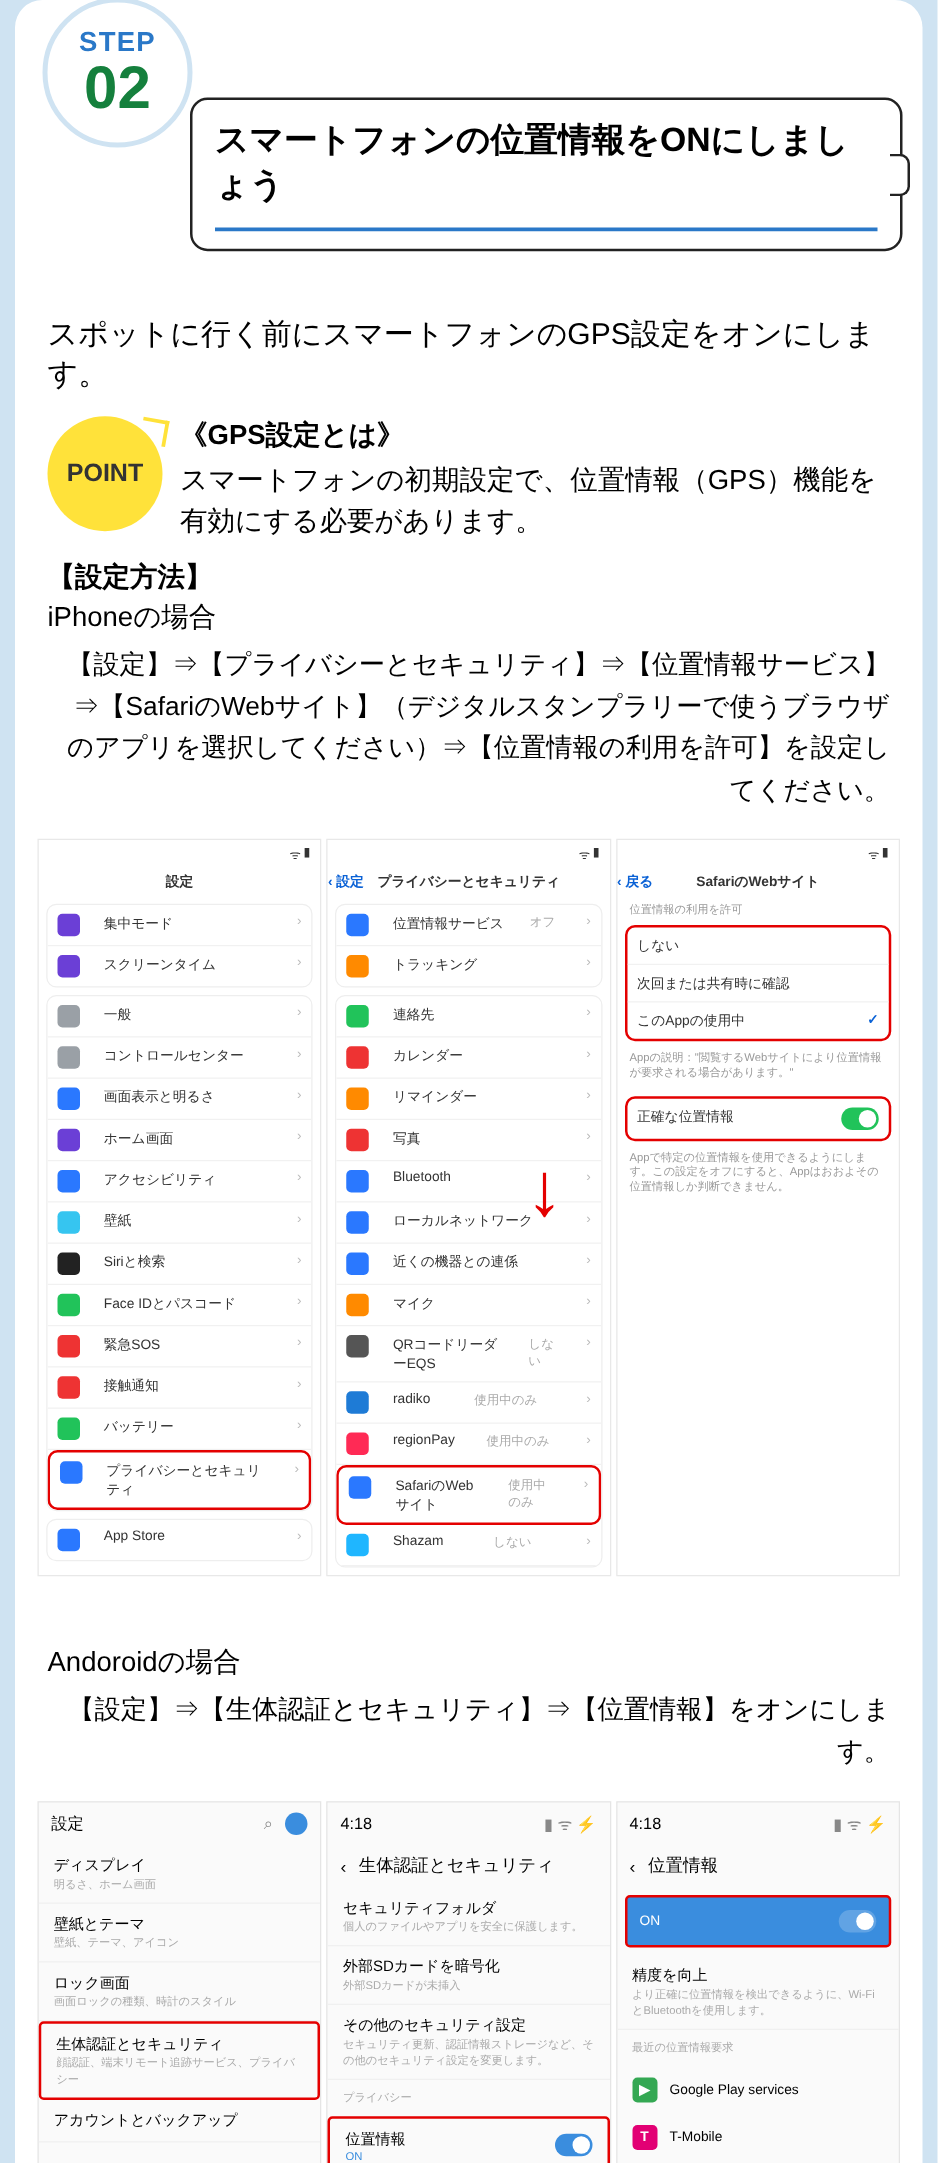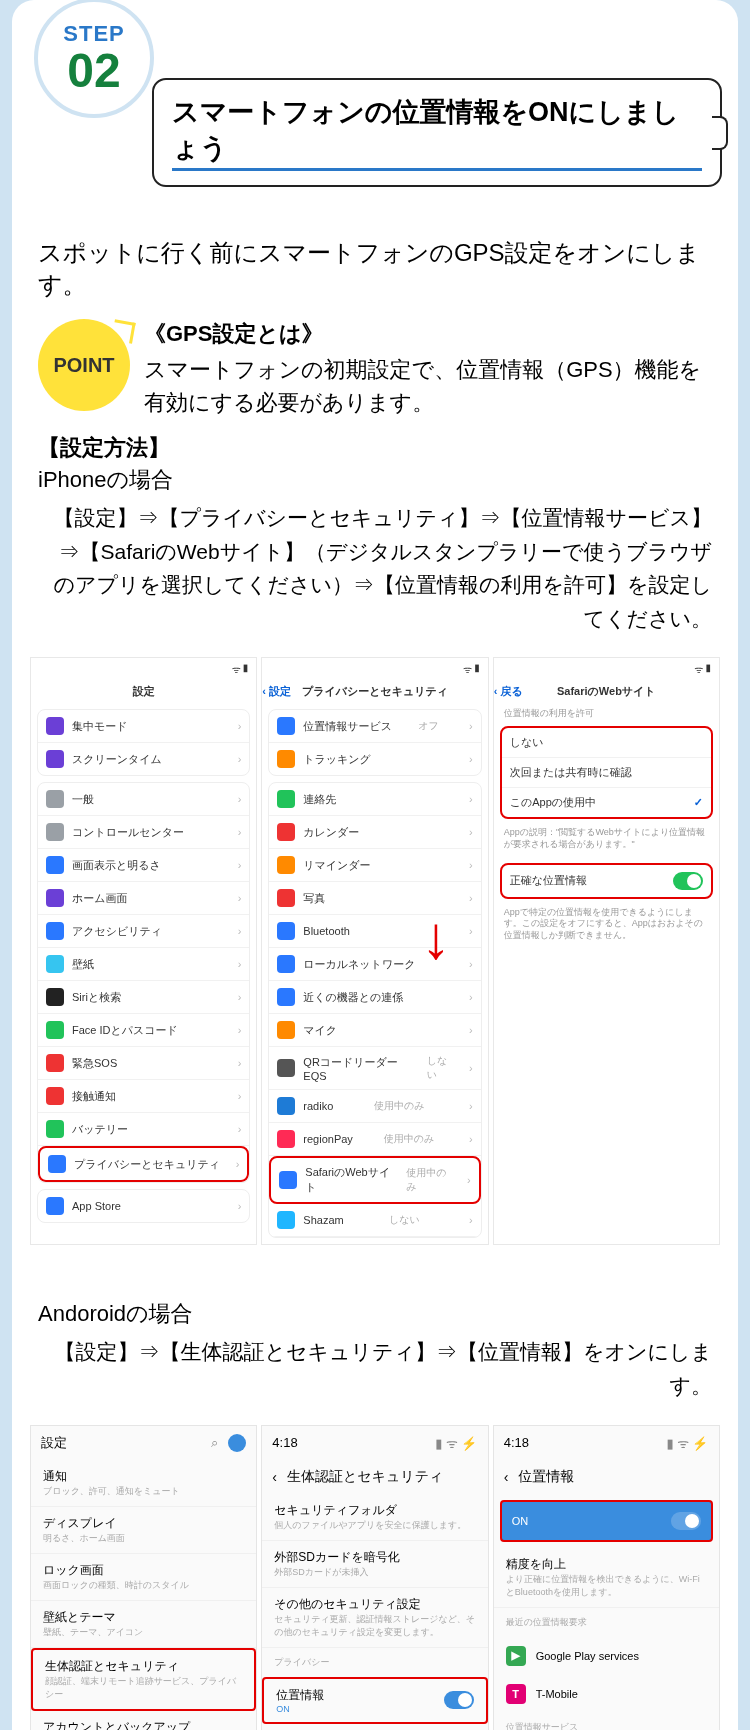--- a/index.html
+++ b/index.html
@@ -4,38 +4,38 @@
 <style>
   * { box-sizing: border-box; margin: 0; padding: 0; }
   body { font-family: "Hiragino Sans","Yu Gothic",sans-serif; background:#cfe3f2; width:750px; }
   .page { background:#fff; margin:0 12px; border-radius:22px; padding-bottom:30px; }
   .hdr { position:relative; padding:18px 0 10px 0; }
   .step-badge { position:absolute; left:22px; top:-2px; width:120px; height:120px; border:4px solid #cfe3f2; border-radius:50%; background:#fff; display:flex; flex-direction:column; align-items:center; justify-content:center; z-index:2; }
   .step-badge .sw { color:#2a78c8; font-weight:700; font-size:22px; letter-spacing:1px; }
   .step-badge .sn { color:#15803d; font-weight:700; font-size:48px; line-height:1; }
   .title-bar { margin:60px 16px 0 140px; border:2px solid #222; border-radius:14px; padding:14px 18px; font-size:27px; font-weight:600; position:relative; }
   .title-bar::after{content:"";position:absolute;right:-8px;top:50%;transform:translateY(-50%);width:14px;height:30px;border:2px solid #222;border-left:none;border-radius:0 8px 8px 0;background:#fff;}
-  .underline{border-bottom:3px solid #2a78c8;display:inline-block;width:100%;padding-bottom:2px;}
+  .underline{border-bottom:3px solid #2a78c8;display:inline-block;width:100%;padding-bottom:16px;}
   .body { padding:28px 26px 10px 26px; }
   .lead { font-size:24px; font-weight:400; margin:12px 0 18px; }
   .point-row { display:flex; align-items:flex-start; gap:14px; margin-bottom:14px; }
   .point-badge { flex:0 0 92px; height:92px; border-radius:50%; background:#ffe23a; display:flex; align-items:center; justify-content:center; font-weight:800; color:#333; font-size:20px; position:relative;}
   .point-badge::before{content:"";position:absolute;right:-4px;top:2px;width:18px;height:18px;border-top:3px solid #ffe23a;border-right:3px solid #ffe23a;transform:rotate(10deg);}
   .point-text .h{font-size:22px;font-weight:600;margin-bottom:4px;}
   .point-text .d{font-size:22px;line-height:1.5;}
   .sec-h { font-weight:700; font-size:22px; margin:12px 0 2px; }
   .sub-h { font-size:22px; margin-bottom:6px; }
   .flow { font-size:21px; line-height:1.6; margin-bottom:12px;text-align:right;}
   .screens { display:flex; gap:4px; padding:0 18px; }
   .screen { flex:1; background:#fff; border:1px solid #e8e8e8; font-size:11px; color:#333; }
   .sbar { display:flex; justify-content:flex-end; padding:4px 8px; font-size:10px; gap:2px;}
   .stitle{ text-align:center; font-weight:600; padding:4px 0; position:relative;}
   .sback{ position:absolute; left:0; color:#0b62d6; font-size:11px;}
   .group{ margin:6px 6px; background:#fff; border:1px solid #eee; border-radius:8px; overflow:hidden;}
-  .row{ display:flex; align-items:center; padding:7px 8px; border-bottom:1px solid #f1f1f1; gap:8px; position:relative;}
+  .row{ display:flex; align-items:flex-start; padding:7px 8px; border-bottom:1px solid #f1f1f1; gap:19px; position:relative;}
   .row:last-child{border-bottom:none;}
   .ic{ width:18px;height:18px;border-radius:4px;flex:0 0 18px;}
   .chev{ margin-left:auto; color:#bbb; font-size:11px;}
   .val{ margin-left:auto; color:#aaa; font-size:10px; padding-right:4px;}
   .hl-red{ border:2px solid #e40000 !important; border-radius:8px;}
   .note{ font-size:9px; color:#999; padding:2px 10px 6px; line-height:1.3;}
   .toggle{ width:30px;height:18px;border-radius:9px;background:#21c35a;position:relative;margin-left:auto;}
   .toggle::after{content:"";position:absolute;right:2px;top:2px;width:14px;height:14px;background:#fff;border-radius:50%;}
   .toggle.blue{background:#3a8dde;}
   .check{color:#0b62d6;font-weight:700;margin-left:auto;}
@@ -313,34 +313,30 @@
   <div class="android-screens">
 
     <div class="as">
       <div class="hd">
         <span>設定</span>
         <span class="q">⌕</span>
         <span style="width:18px;height:18px;border-radius:50%;background:#3a8dde;"></span>
       </div>
       <div id="a1-list">
           <div class="aitem">
-            <div class="t">通知</div>
-            <div class="s">ブロック、許可、通知をミュート</div>
-          </div>
-          <div class="aitem">
             <div class="t">ディスプレイ</div>
             <div class="s">明るさ、ホーム画面</div>
           </div>
           <div class="aitem">
+            <div class="t">壁紙とテーマ</div>
+            <div class="s">壁紙、テーマ、アイコン</div>
+          </div>
+          <div class="aitem">
             <div class="t">ロック画面</div>
             <div class="s">画面ロックの種類、時計のスタイル</div>
-          </div>
-          <div class="aitem">
-            <div class="t">壁紙とテーマ</div>
-            <div class="s">壁紙、テーマ、アイコン</div>
           </div>
           <div class="aitem hl">
             <div class="t">生体認証とセキュリティ</div>
             <div class="s">顔認証、端末リモート追跡サービス、プライバシー</div>
           </div>
           <div class="aitem">
             <div class="t">アカウントとバックアップ</div>
           </div>
         </div>
     </div>

